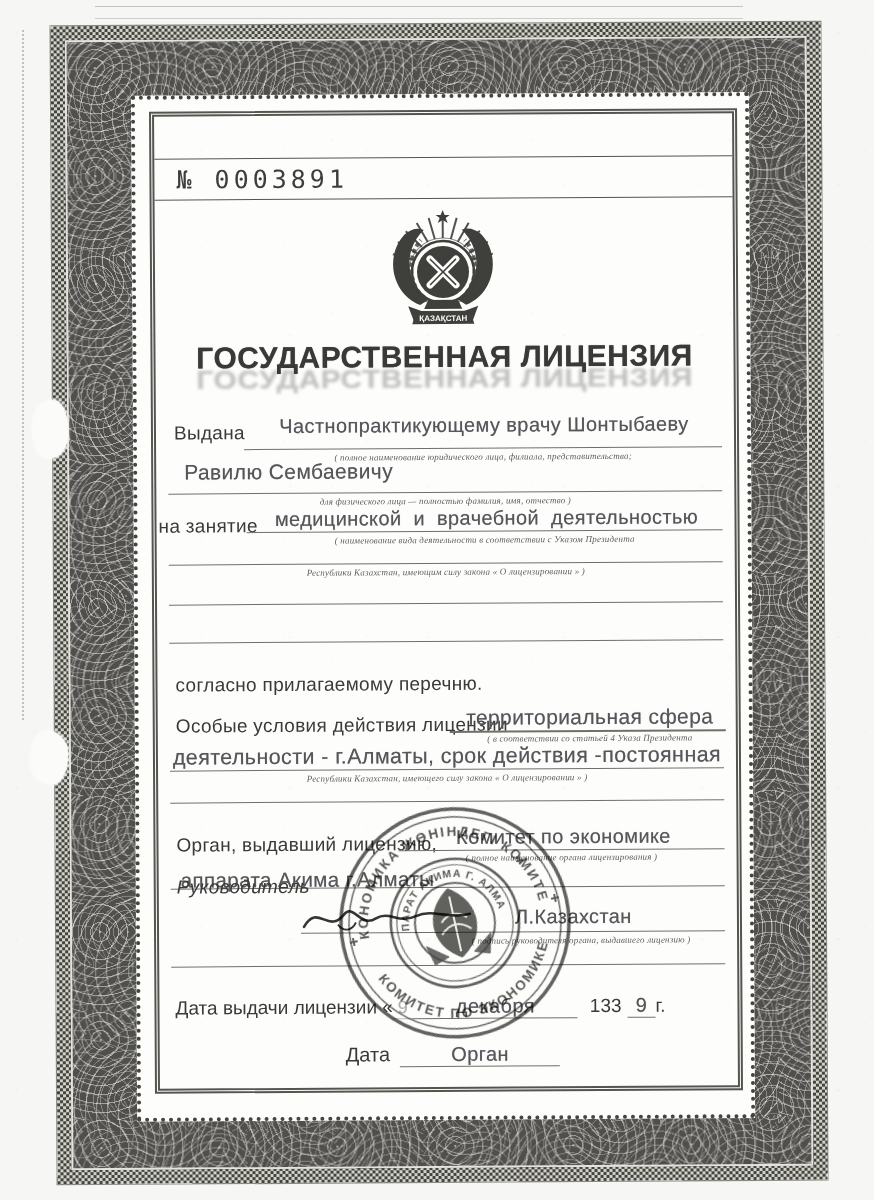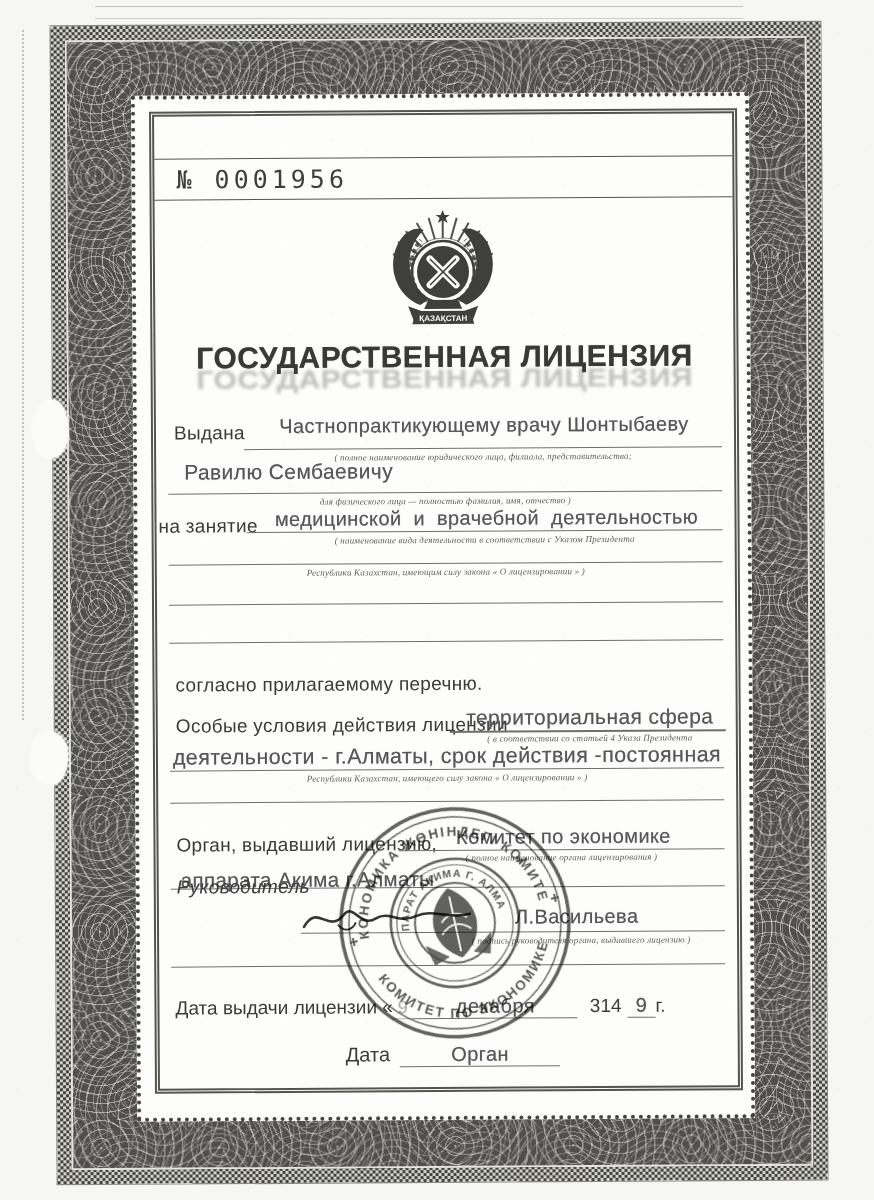--- a/index.html
+++ b/index.html
@@ -72,21 +72,21 @@
   <div class="micro-edge"></div>
 
   <div class="cert">
     <div class="chain"></div>
     <div class="guilloche"></div>
     <div class="inner-white"></div>
 
     <div class="content-box">
 
       <div class="num-band">
-        <div class="num-text"><span>№</span>&nbsp;<span>0001956</span></div>
+        <div class="num-text"><span>№</span>&nbsp;<span>0003891</span></div>
       </div>
 
       <div class="emblem">
         <svg width="132" height="128" viewBox="0 0 132 128">
           <g fill="#3f3f3c" stroke="#3f3f3c">
 
             <g stroke-width="2" opacity=".9">
               <line x1="36" y1="50" x2="15" y2="44"></line>
                 <line x1="39" y1="43" x2="20" y2="32"></line>
               <line x1="44" y1="37" x2="28" y2="21"></line>
@@ -164,31 +164,31 @@
 
       <div class="label" style="left:18px;top:718px;">Орган, выдавший лицензию,</div>
       <div class="value center" style="left:246px;right:14px;top:711px;">Комитет по экономике</div>
       <div class="fill-line" style="left:240px;right:12px;top:707px;height:28px;"></div>
       <div class="caption" style="left:240px;right:12px;top:738px;">( полное наименование органа лицензирования )</div>
 
       <div class="value" style="left:22px;top:752px;font-size:20.5px;">аппарата Акима г.Алматы</div>
       <div class="fill-line" style="left:12px;right:12px;top:744px;height:28px;"></div>
 
       <div class="label" style="left:18px;top:760px;font-style:italic;">Руководитель</div>
-      <div class="value" style="left:356px;top:791px;">Л.Васильева</div>
+      <div class="value" style="left:356px;top:791px;">Л.Казахстан</div>
       <div class="fill-line" style="left:142px;right:12px;top:789px;height:28px;"></div>
       <div class="caption" style="left:280px;right:14px;top:821px;">( подпись руководителя органа, выдавшего лицензию )</div>
 
       <div class="fill-line" style="left:12px;right:12px;top:822px;height:28px;"></div>
 
       <div class="date-row">
         <span>Дата выдачи лицензии «</span>
         <span class="seg value" style="position:static;width:20px;opacity:.45;font-size:18px;">9</span>
         <span class="seg value" style="position:static;width:165px;font-size:20px;">декабря</span>
-        <span style="margin-left:12px;">314</span>
+        <span style="margin-left:12px;">133</span>
         <span class="seg value" style="position:static;width:28px;font-size:20px;margin-left:6px;">9</span>
         <span>г.</span>
       </div>
 
       <div class="city-row">
         <span>Дата</span>
         <span class="seg value" style="position:static;width:160px;margin-left:10px;font-size:20px;">Орган</span>
       </div>
     </div>
 

